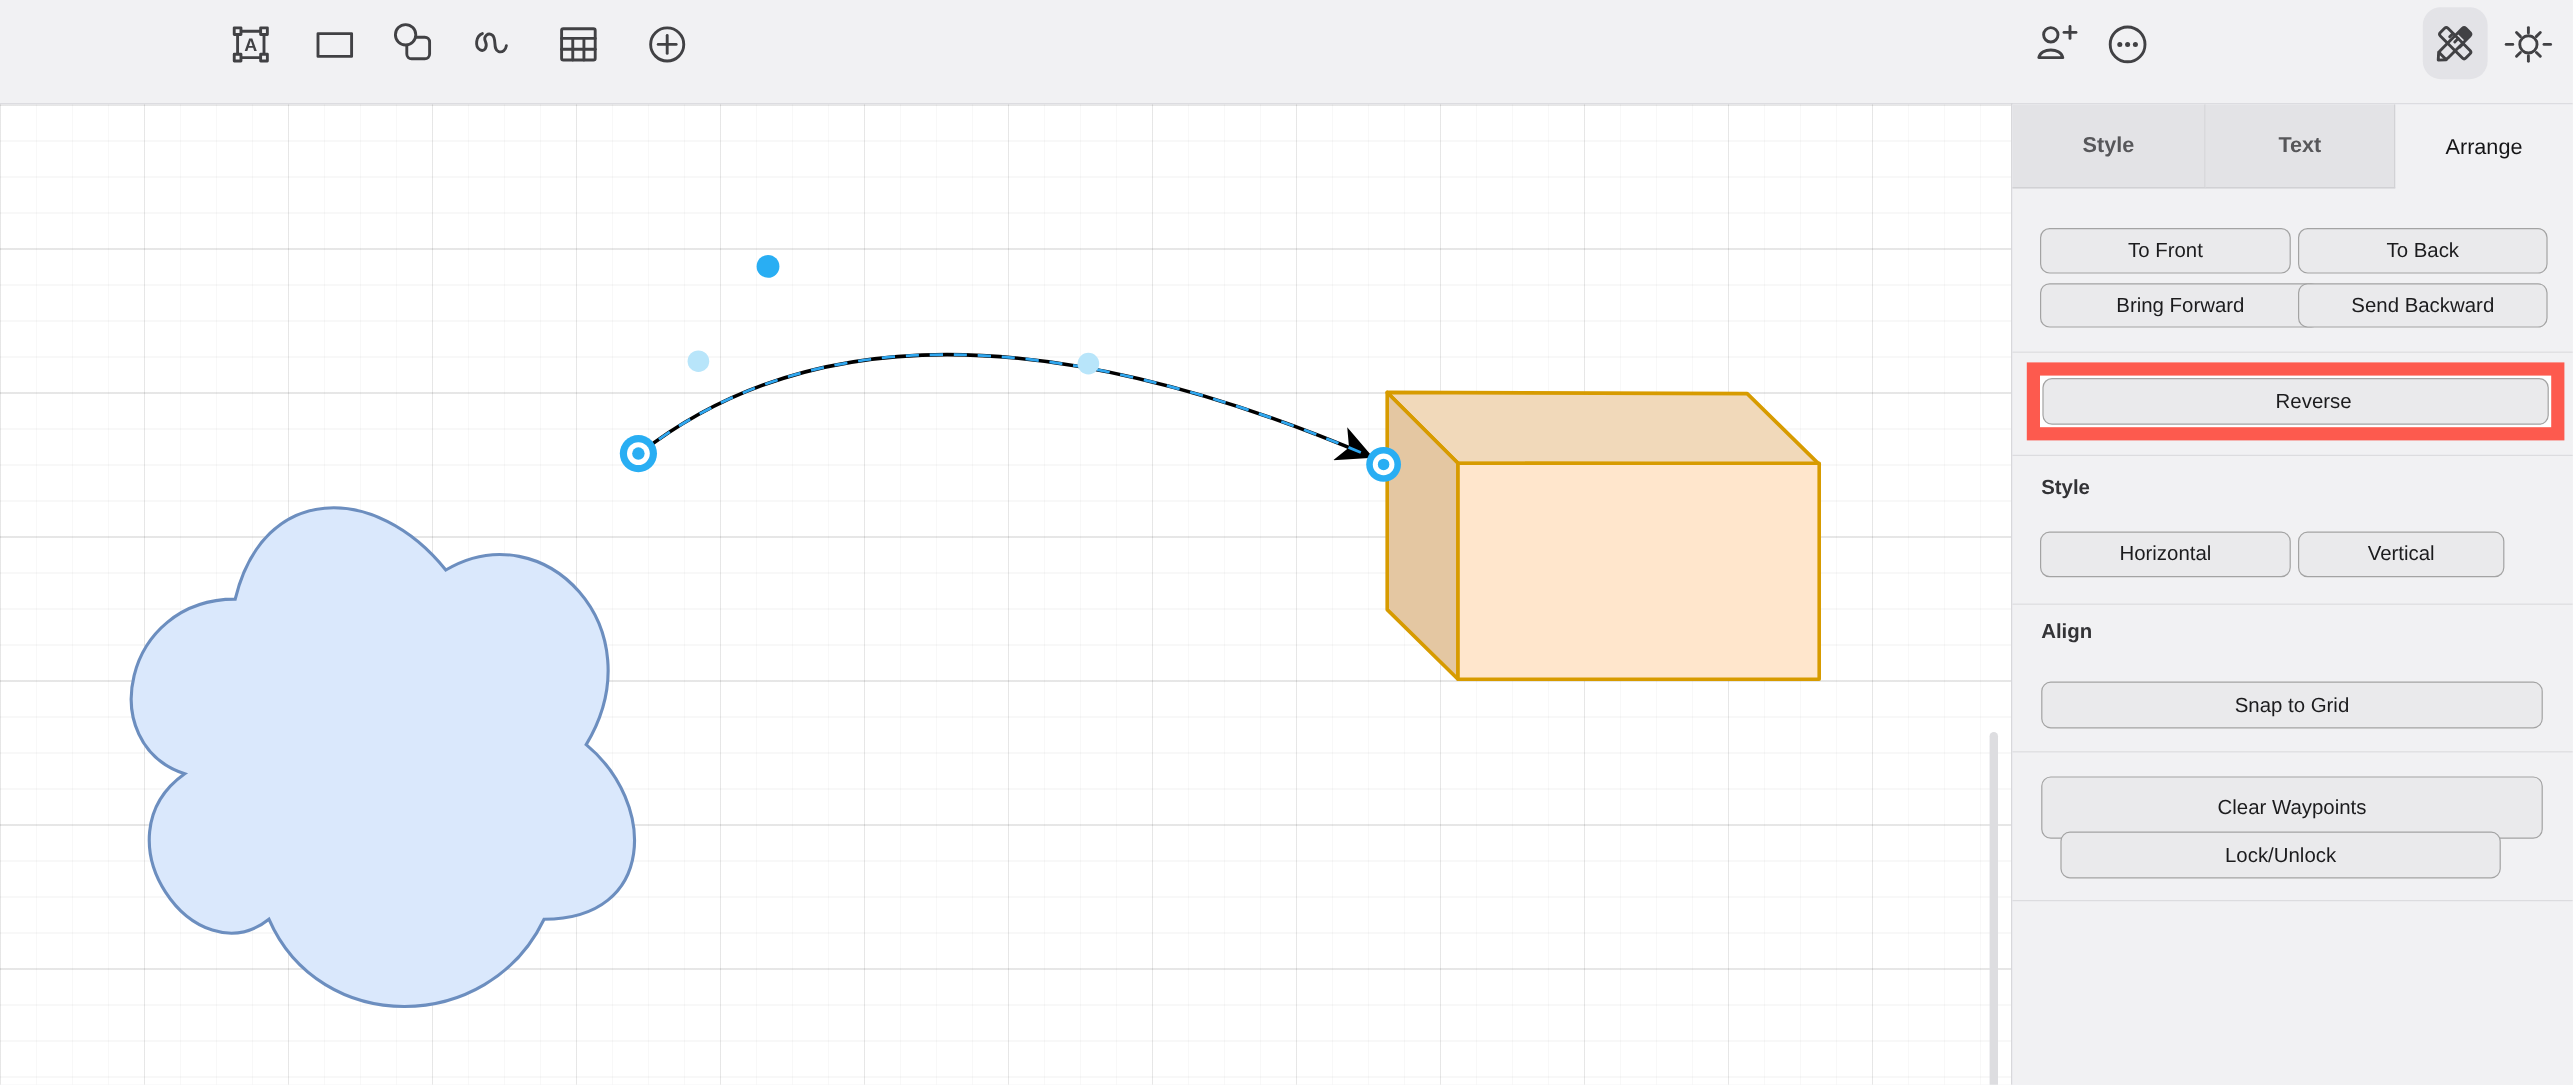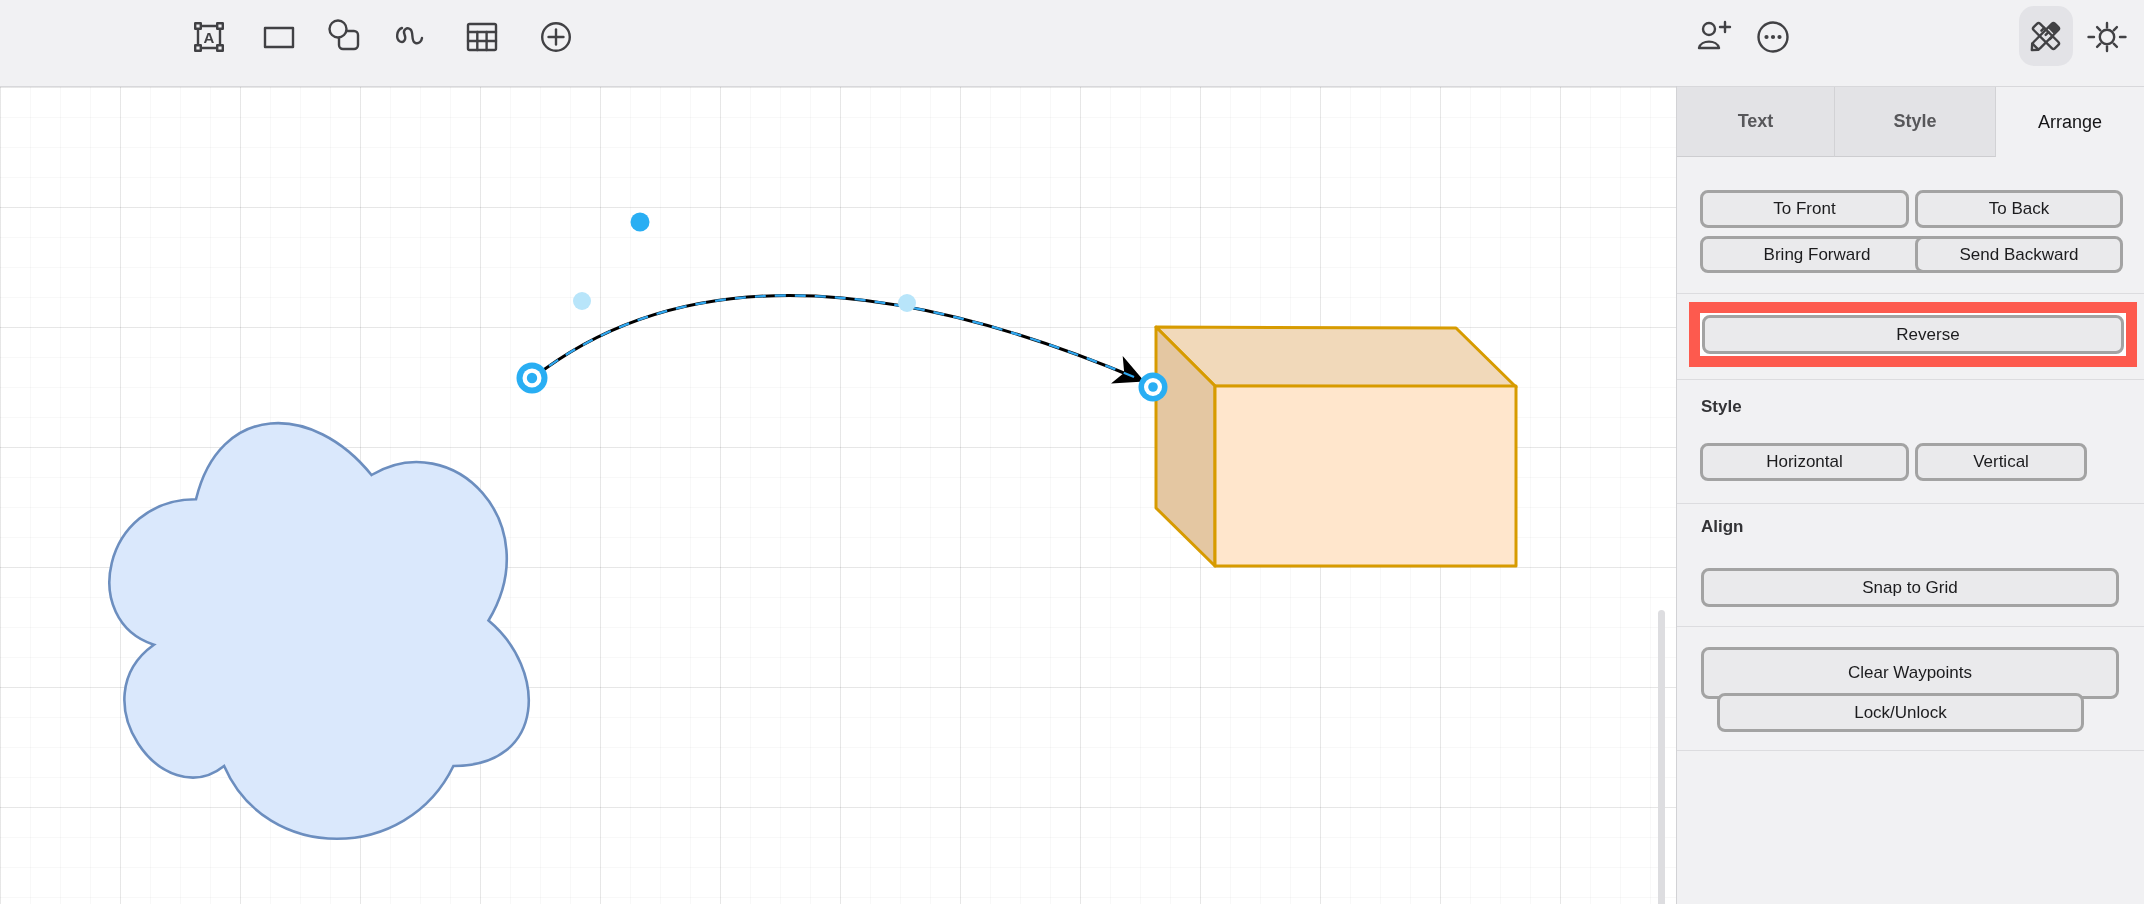--- a/index.html
+++ b/index.html
@@ -50,21 +50,21 @@
   .vsep{position:absolute;left:1676px;top:86px;width:1px;height:818px;background:#d2d2d5;}
   .panel{position:absolute;left:1677px;top:87px;width:467px;height:817px;background:#f1f1f3;}
   .tabs{position:absolute;left:0;top:0;width:467px;height:70px;display:flex;}
   .tab{box-sizing:border-box;height:70px;display:flex;align-items:center;justify-content:center;
        font-size:18px;font-weight:600;color:#57575a;background:#e3e3e6;
        border-bottom:1px solid #cdcdd0;border-right:1px solid #d2d2d5;cursor:pointer;}
   .tab-style{width:161px;}
   .tab-text{width:158px;}
   .tab-arrange{flex:1;}
   .tab.active{background:transparent;border-bottom:none;border-right:none;font-weight:400;color:#151517;}
-  .pbtn{position:absolute;box-sizing:border-box;background:#eaeaec;border:3px solid #a3a3a3;border-radius:8px;
+  .pbtn{position:absolute;box-sizing:border-box;background:#eaeaec;border:1px solid #a3a3a3;border-radius:8px;
         font-size:17px;color:#1c1c1e;display:flex;align-items:center;justify-content:center;cursor:pointer;
         font-family:"Liberation Sans",sans-serif;}
   .pdiv{position:absolute;left:0;width:467px;height:1px;background:#dcdcdf;}
   .phead{position:absolute;left:24px;font-size:17px;font-weight:700;color:#333336;}
   .reverse-frame{position:absolute;left:12px;top:215px;width:448px;height:65px;background:var(--accent-red);
         padding:11px;box-sizing:border-box;}
   .reverse-inner{width:100%;height:100%;background:#ffffff;padding:2px;box-sizing:border-box;}
   .reverse-inner .pbtn{position:static;width:100%;height:100%;padding-left:36px;}
 </style>
 </head>
@@ -216,22 +216,22 @@
       </g>
     </svg>
     <div class="scroll-thumb"></div>
   </div>
 
   <div class="vsep"></div>
 
   <div class="panel">
 
     <div class="tabs">
+      <div class="tab tab-style">Style</div>
       <div class="tab tab-text">Text</div>
-      <div class="tab tab-style">Style</div>
       <div class="tab tab-arrange active">Arrange</div>
     </div>
 
     <button class="pbtn" style="left:23px;top:103px;width:209px;height:38px">To Front</button>
     <button class="pbtn" style="left:238px;top:103px;width:208px;height:38px">To Back</button>
     <button class="pbtn" style="left:23px;top:149px;width:234px;height:37px">Bring Forward</button>
     <button class="pbtn" style="left:238px;top:149px;width:208px;height:37px">Send Backward</button>
 
     <div class="pdiv" style="top:206px"></div>
 

